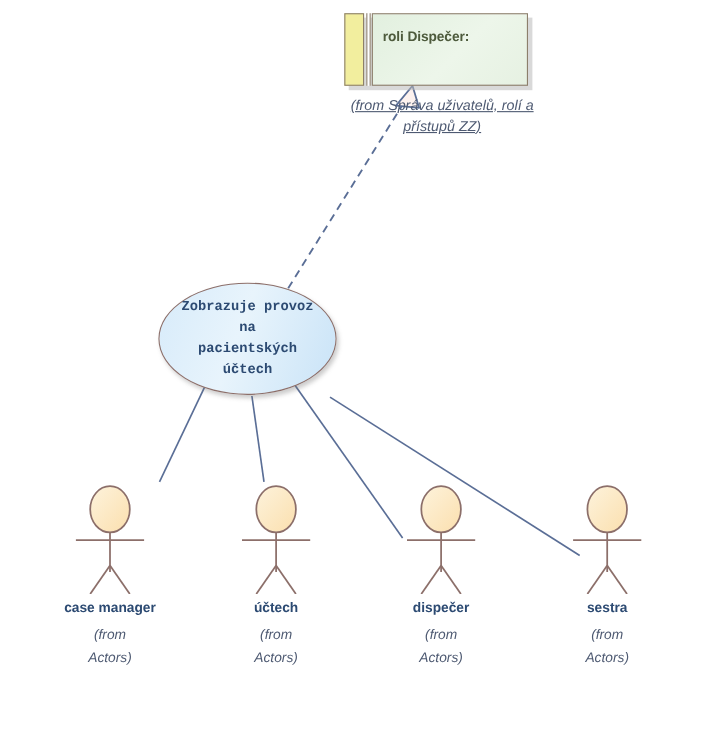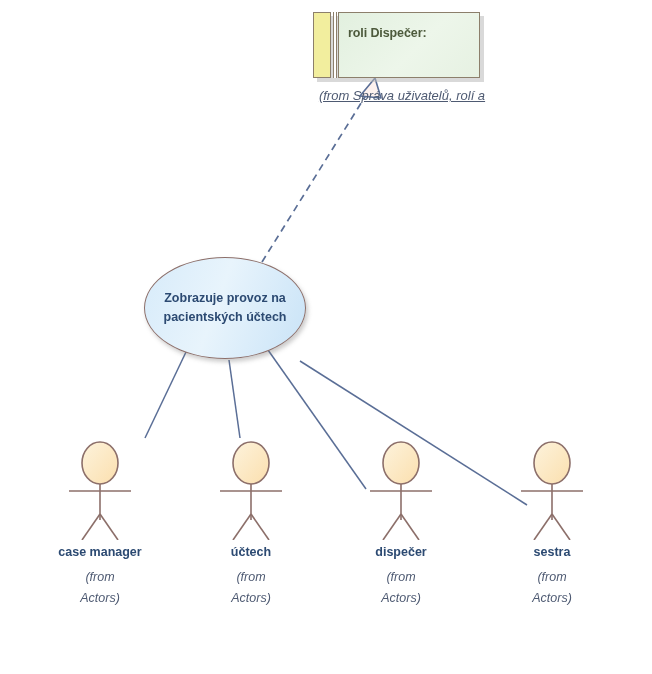--- a/index.html
+++ b/index.html
@@ -99,20 +99,21 @@
     text-decoration: underline;
   }
 
   
   #usecase-ellipse {
     position: absolute;
     left: 144px;
     top: 257px;
     width: 162px;
     height: 102px;
+    font-family: Liberation Mono, monospace;
   }
   .ellipse-shape {
     position: absolute;
     left: 0; top: 0;
     width: 162px;
     height: 102px;
     box-sizing: border-box;
     border-radius: 50%;
     background: linear-gradient(110deg, #d7ebfa 0%, #e8f4fc 45%, #c9e3f7 100%);
     border: 1.6px solid #8c6f6a;
@@ -179,20 +180,21 @@
     <div class="note-shadow"></div>
     <div class="note-tab"></div>
     <div class="note-divider"></div>
     <div class="note-body">
       <div class="note-text">roli Dispečer:</div>
     </div>
   </div>
 
   <div id="note-from">
     <div>(from Správa uživatelů, rolí a</div>
+    <div>přístupů ZZ)</div>
   </div>
 
   <div id="usecase-ellipse">
     <div class="ellipse-shape">
       <div class="ellipse-label">
         <div>Zobrazuje provoz na</div>
         <div>pacientských účtech</div>
       </div>
     </div>
   </div>

